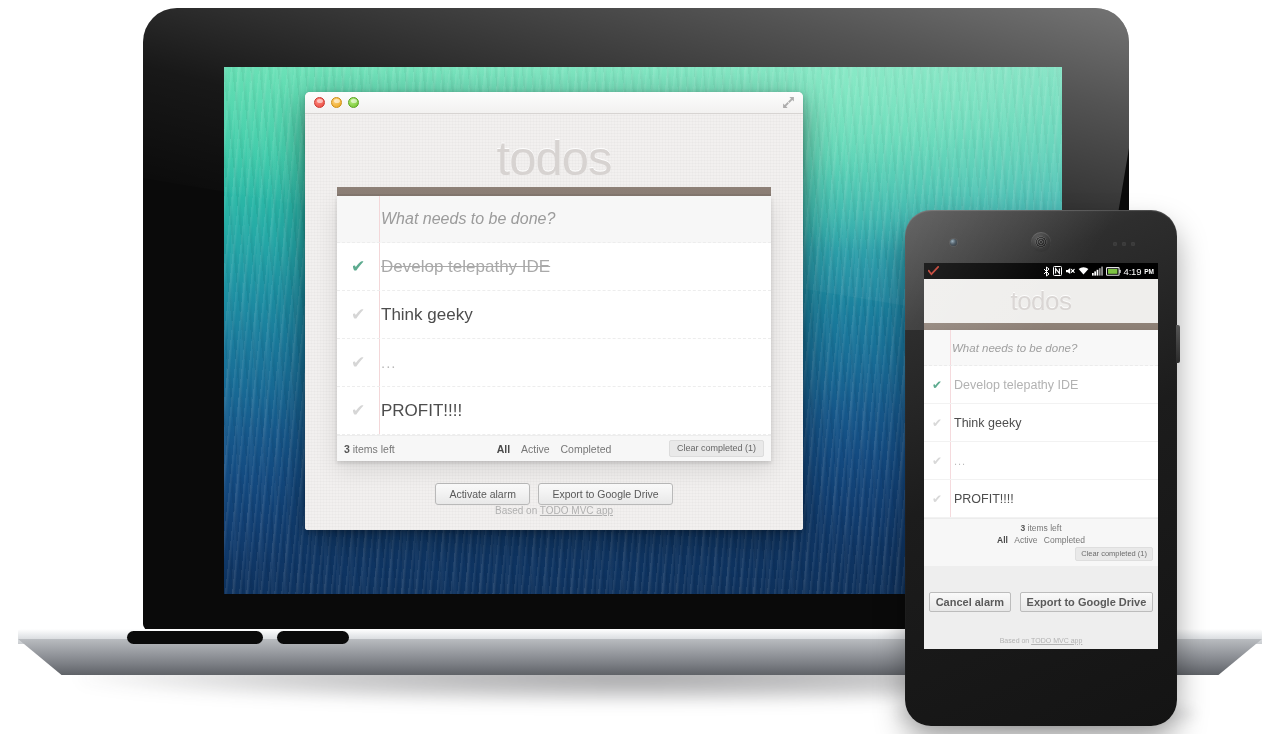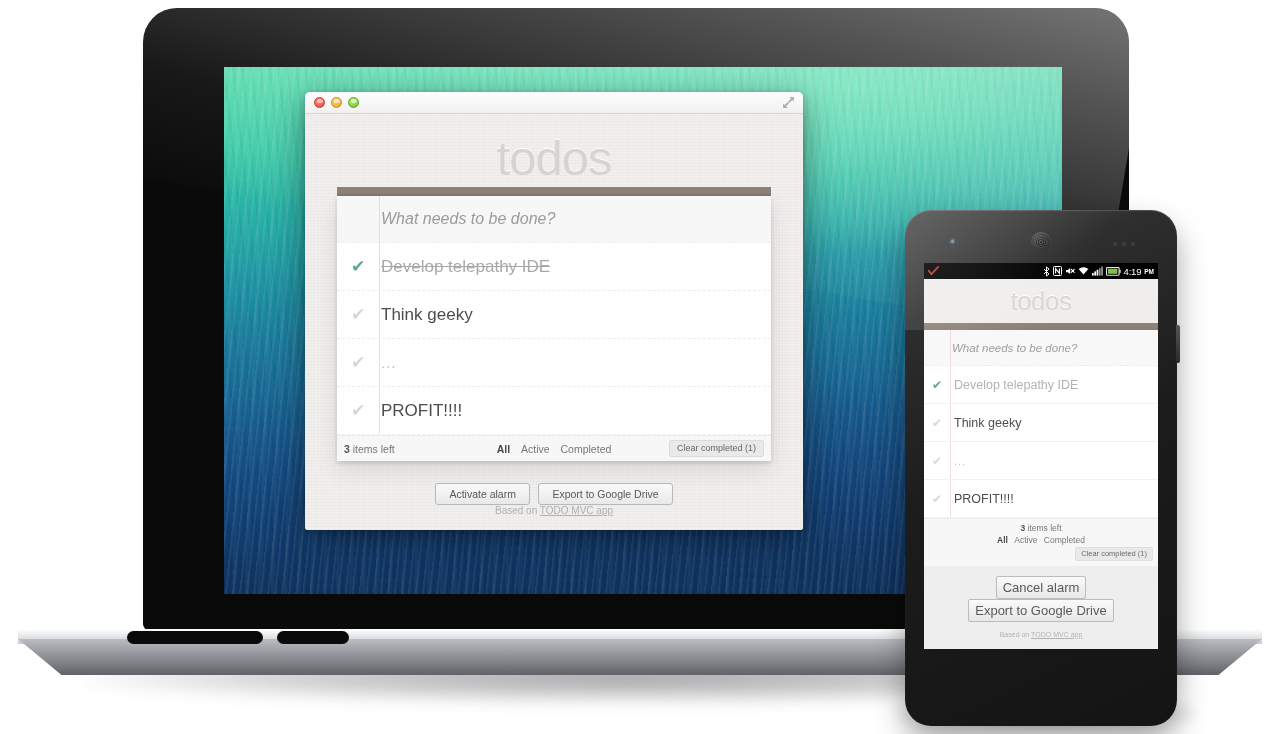--- a/index.html
+++ b/index.html
@@ -252,24 +252,24 @@
   .p-footer .count b { color:#555; font-weight:700; }
   .p-filters span { margin:0 2px; }
   .p-filters .sel { font-weight:700; color:#4a4a4a; }
   .p-clear-wrap { text-align:right; margin-top:2px; }
   .p-clear {
     display:inline-block; font-size:7.5px; color:#6c6c6c;
     background:#e9e9e9; border:1px solid #dedede; border-radius:2px; padding:2px 5px; line-height:1;
   }
   .p-actions { text-align:center; margin-top:10px; }
   .p-actions button {
-    font-family:"Liberation Sans", sans-serif; font-size:13px; color:#5a5a5a;
-    padding:3px 6px; margin:0 2px;
+    font-family:"Liberation Sans", sans-serif; font-size:11px; color:#5a5a5a;
+    padding:3px 6px; margin:16px 2px;
     background: linear-gradient(180deg,#fafafa,#e7e7e7);
-    border:1px solid #bcbcbc; border-radius:2px;
+    border:1px solid #bcbcbc; border-radius:2px;font-weight:bold;
   }
   .p-credit { text-align:center; margin-top:9px; font-size:7px; color:#b3b3b3; }
   .p-credit a { color:#b3b3b3; text-decoration:underline; }
   .phone-shadow {
     position:absolute; left:896px; top:700px; width:300px; height:28px;
     background: radial-gradient(ellipse at 50% 50%, rgba(25,25,30,.35) 0%, rgba(25,25,30,.12) 55%, rgba(25,25,30,0) 78%);
     filter: blur(5px);
   }
 </style>
 </head>

